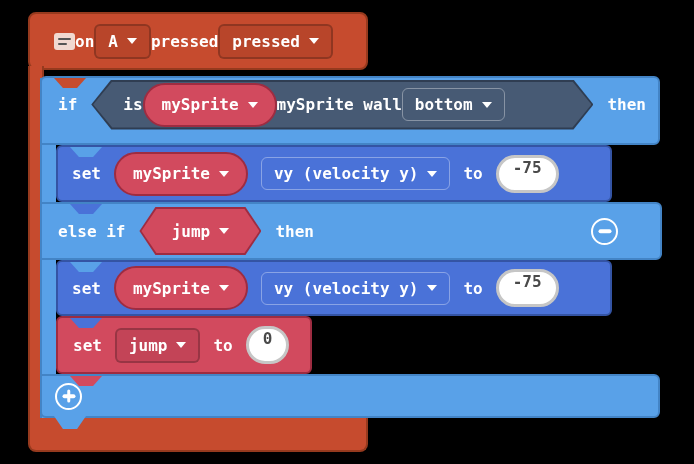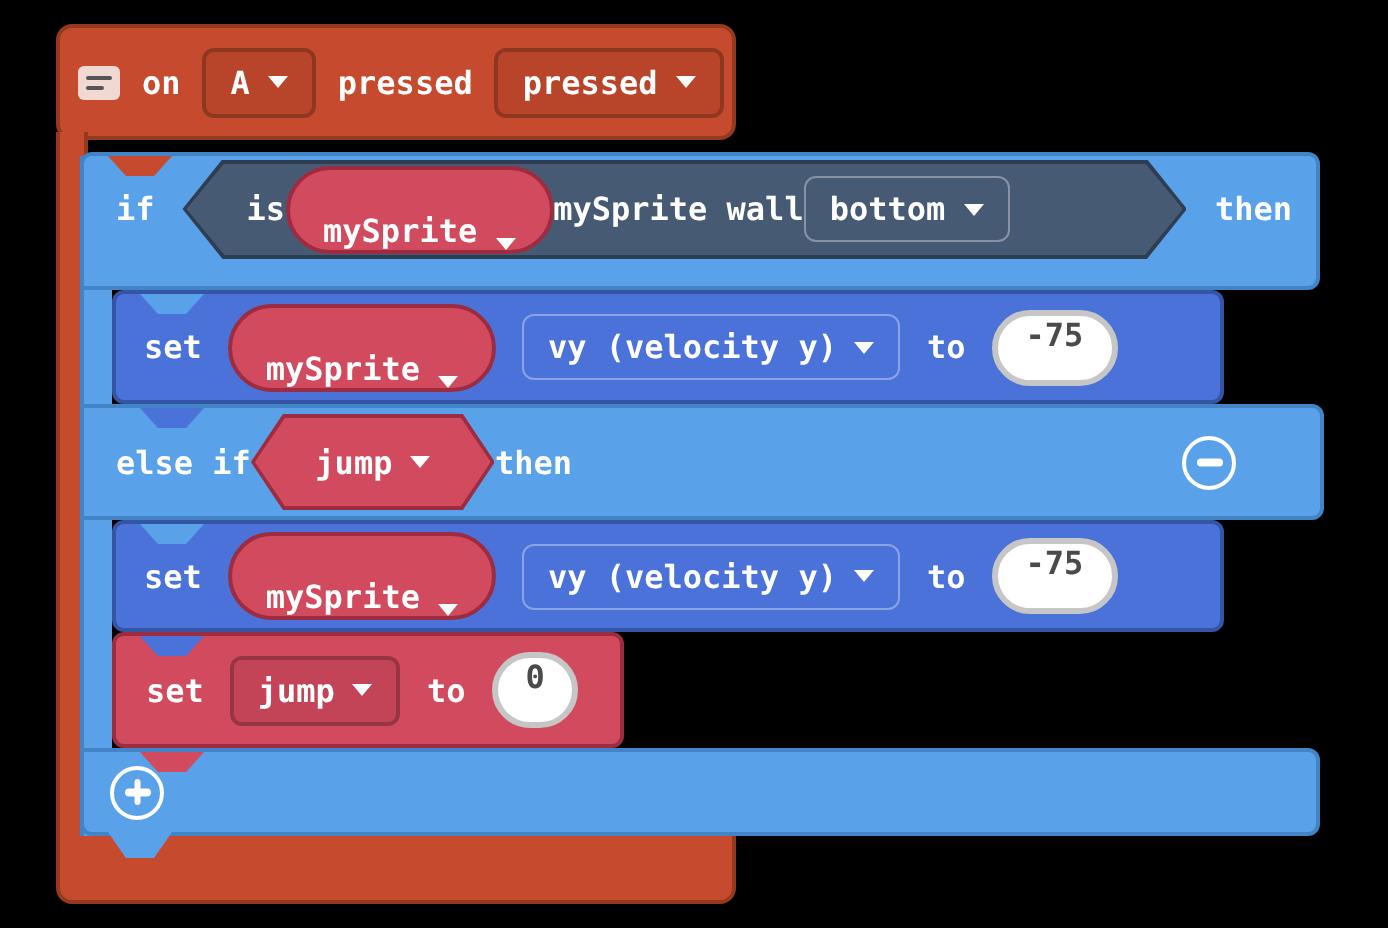--- a/index.html
+++ b/index.html
@@ -4,21 +4,21 @@
 <style>
   html,body { margin:0; padding:0; background:#000; }
   .stage { position:relative; width:694px; height:464px; background:#000; overflow:hidden;
            font-family:"DejaVu Sans Mono", monospace; font-weight:bold; color:#fff; }
   .stage * { box-sizing:border-box; font-family:"DejaVu Sans Mono", monospace; }
   .lbl { font-size:16px; white-space:nowrap; }
 
   
   .evt-top { position:absolute; left:28px; top:12px; width:340px; height:58px;
              background:var(--event-block); border:2px solid var(--event-border);
-             border-radius:8px; display:flex; align-items:center; gap:11px; padding:0 9px; }
+             border-radius:8px; display:flex; align-items:center; padding:0 24px; }
   .evt-spine { position:absolute; left:28px; top:66px; width:16px; height:356px;
                background:var(--event-block); border-left:2px solid var(--event-border);
                border-right:2px solid var(--event-border); }
   .evt-bottom { position:absolute; left:28px; top:418px; width:340px; height:34px;
                 background:var(--event-block); border:2px solid var(--event-border);
                 border-top:none; border-radius:0 0 8px 8px; }
 
   .comment-icon { width:21px; height:17px; background:#f1d9d1; border-radius:3px;
                   display:flex; flex-direction:column; justify-content:center; gap:3px; padding:0 4px; flex:none; }
   .comment-icon i { display:block; height:2px; background:#555; border-radius:1px; }
@@ -26,36 +26,36 @@
 
   
   .dd { display:inline-flex; align-items:center; gap:9px; padding:6px 12px; border-radius:6px;
         border:1px solid rgba(255,255,255,0.35); font-size:16px; white-space:nowrap; flex:none; }
   .dd-dark { border:2px solid rgba(0,0,0,0.22); background:rgba(0,0,0,0.07); }
   .chev { width:0; height:0; border-left:5.5px solid transparent; border-right:5.5px solid transparent;
           border-top:6.5px solid #fff; flex:none; }
 
   
   .pill { height:44px; border-radius:22px; background:var(--variable-block);
-          border:2px solid var(--variable-border); display:inline-flex; align-items:flex-end;
+          border:2px solid var(--variable-border); display:inline-flex; align-items:center;
           gap:9px; padding:0 17px; font-size:16px; white-space:nowrap; flex:none; }
   .numpill { height:38px; border-radius:19px; background:#fff; border:3px solid var(--number-border);
              color:var(--number-text); display:inline-flex; align-items:flex-start; padding:0 14px;
              font-size:16px; flex:none; }
 
   
   .if-spine { position:absolute; left:40px; top:78px; width:16px; height:340px;
               background:var(--logic-block); border-left:2px solid var(--logic-border); }
   .if-row1 { position:absolute; left:40px; top:76px; width:620px; height:69px;
              background:var(--logic-block); border:2px solid var(--logic-border);
              border-radius:6px 6px 6px 0; display:flex; align-items:center;
              gap:14px; padding:0 12px 12px 16px; }
   .elseif-row { position:absolute; left:40px; top:202px; width:622px; height:58px;
                 background:var(--logic-block); border:2px solid var(--logic-border);
-                border-radius:0 6px 6px 0; display:flex; align-items:center; padding:0 16px; }
+                border-radius:0 6px 6px 0; display:flex; align-items:center; gap:14px; padding:0 16px; }
   .if-bottom { position:absolute; left:40px; top:374px; width:620px; height:44px;
                background:var(--logic-block); border:2px solid var(--logic-border);
                border-radius:0 6px 6px 6px; display:flex; align-items:center; padding:0 13px; }
 
   
   .hexwrap { flex:1; height:50px; position:relative; }
   .hex-border { position:absolute; inset:0; background:var(--boolean-border);
                 clip-path:polygon(20px 0%, calc(100% - 20px) 0%, 100% 50%, calc(100% - 20px) 100%, 20px 100%, 0% 50%); }
   .hex-fill { position:absolute; inset:2px; background:var(--boolean-block);
               clip-path:polygon(19px 0%, calc(100% - 19px) 0%, 100% 50%, calc(100% - 19px) 100%, 19px 100%, 0% 50%);

